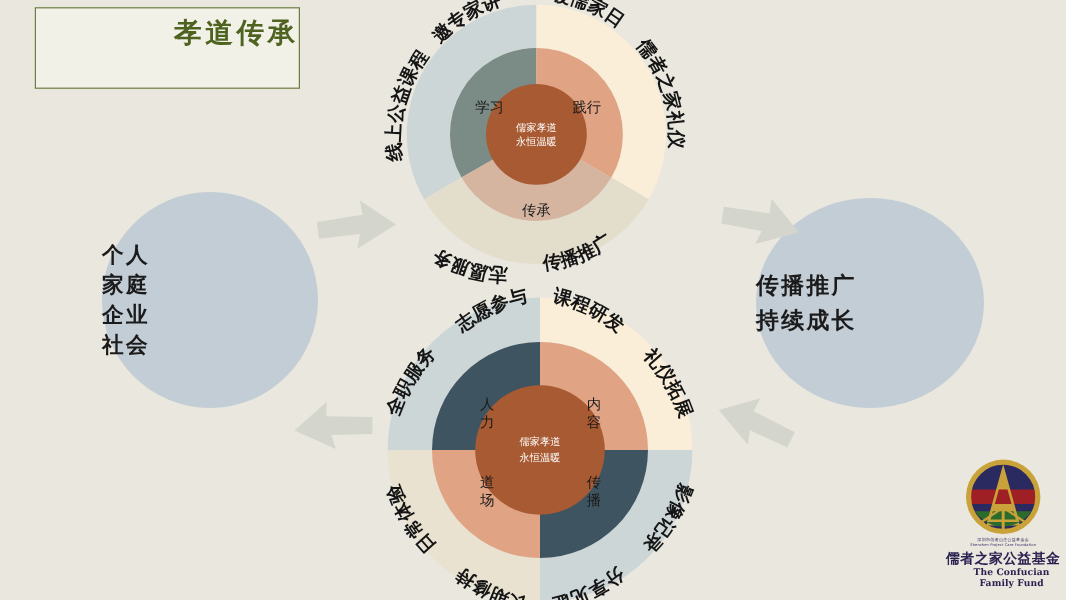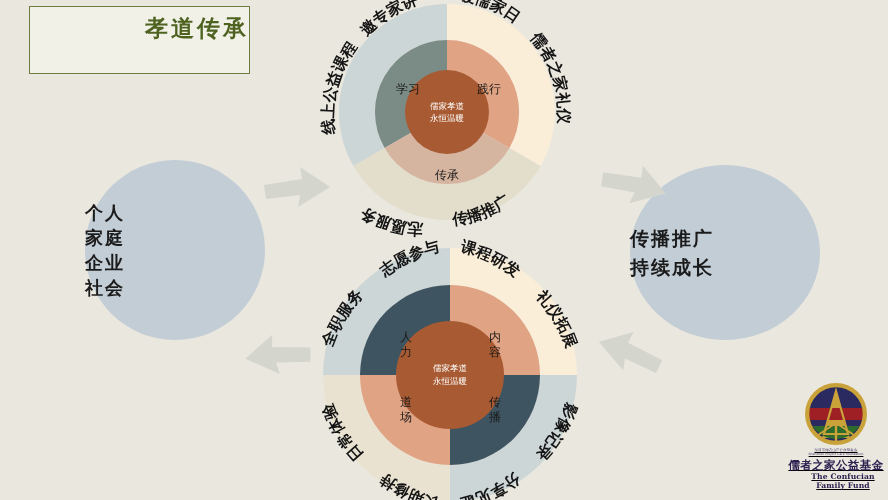--- a/index.html
+++ b/index.html
@@ -56,21 +56,21 @@
     font-size:8.5px;fill:#ffffff;
   }
   .ring-label{
     font-family:"DejaVu Serif","Liberation Serif",serif;
     font-size:15.5px;fill:#141414;font-weight:bold;
   }
 
   
   #logo{position:absolute;left:786px;top:382px;width:100px;height:112px;}
   #logo-emblem{position:absolute;left:18px;top:0px;width:64px;height:64px;}
-  #logo-text{position:absolute;left:0;top:66px;width:100px;text-align:center;text-decoration:underline;}
+  #logo-text{position:absolute;left:0;top:66px;width:100px;text-align:center;}
   #logo-text .sub-cn{
     font-size:3.4px;color:#3a2e66;letter-spacing:.2px;line-height:4.4px;
     font-family:"DejaVu Sans","Liberation Sans",sans-serif;
   }
   #logo-text .sub-en{
     font-size:3px;color:#3a2e66;letter-spacing:.1px;line-height:4px;
     font-family:"DejaVu Sans","Liberation Sans",sans-serif;
   }
   #logo-text .main-cn{
     font-size:11.5px;color:#2b2150;font-weight:bold;letter-spacing:.4px;

